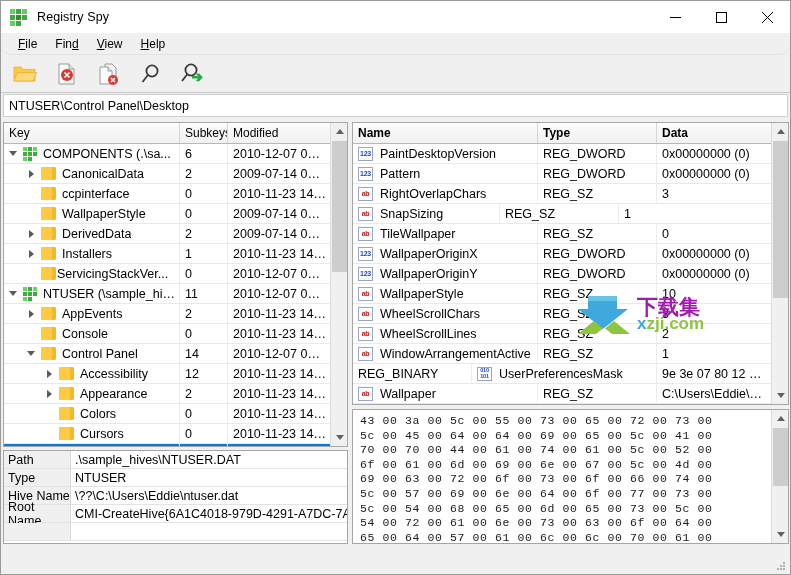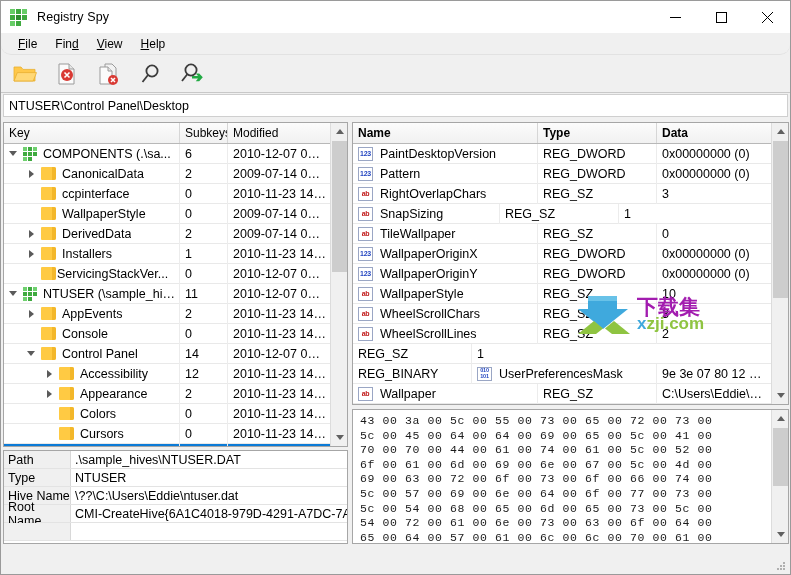--- a/index.html
+++ b/index.html
@@ -566,20 +566,24 @@
         </div>
         <div class="row">
           <div class="c bd" style="width: 185px;">
             <span class="vicon sz">ab</span>
             <span style="margin-left: 7px; overflow: hidden; text-overflow: ellipsis; white-space: nowrap;">WheelScrollLines</span>
           </div>
           <div class="c bd" style="width: 119px;">REG_SZ</div>
           <div class="c" style="flex: 1 1 0%; padding-left: 5px;">2</div>
         </div>
         <div class="row">
+          <div class="c bd" style="width: 185px;">
+            <span class="vicon sz">ab</span>
+            <span style="margin-left: 7px; overflow: hidden; text-overflow: ellipsis; white-space: nowrap;">WindowArrangementActive</span>
+          </div>
           <div class="c bd" style="width: 119px;">REG_SZ</div>
           <div class="c" style="flex: 1 1 0%; padding-left: 5px;">1</div>
         </div>
         <div class="row">
           <div class="c bd" style="width: 119px;">REG_BINARY</div>
           <div class="c bd" style="width: 185px;">
             <span class="vicon bin">
               <span>010</span>
               <span>101</span>
             </span>

